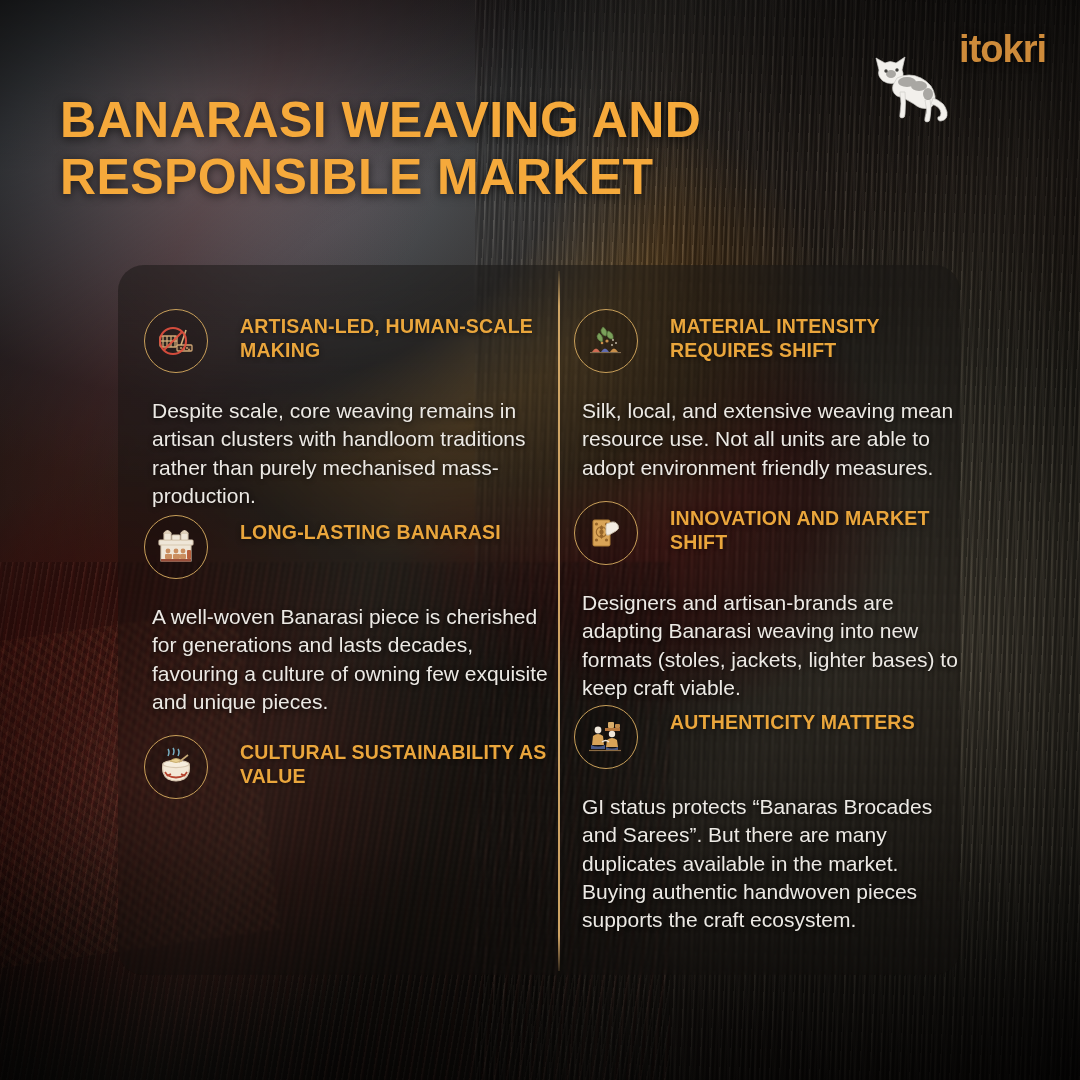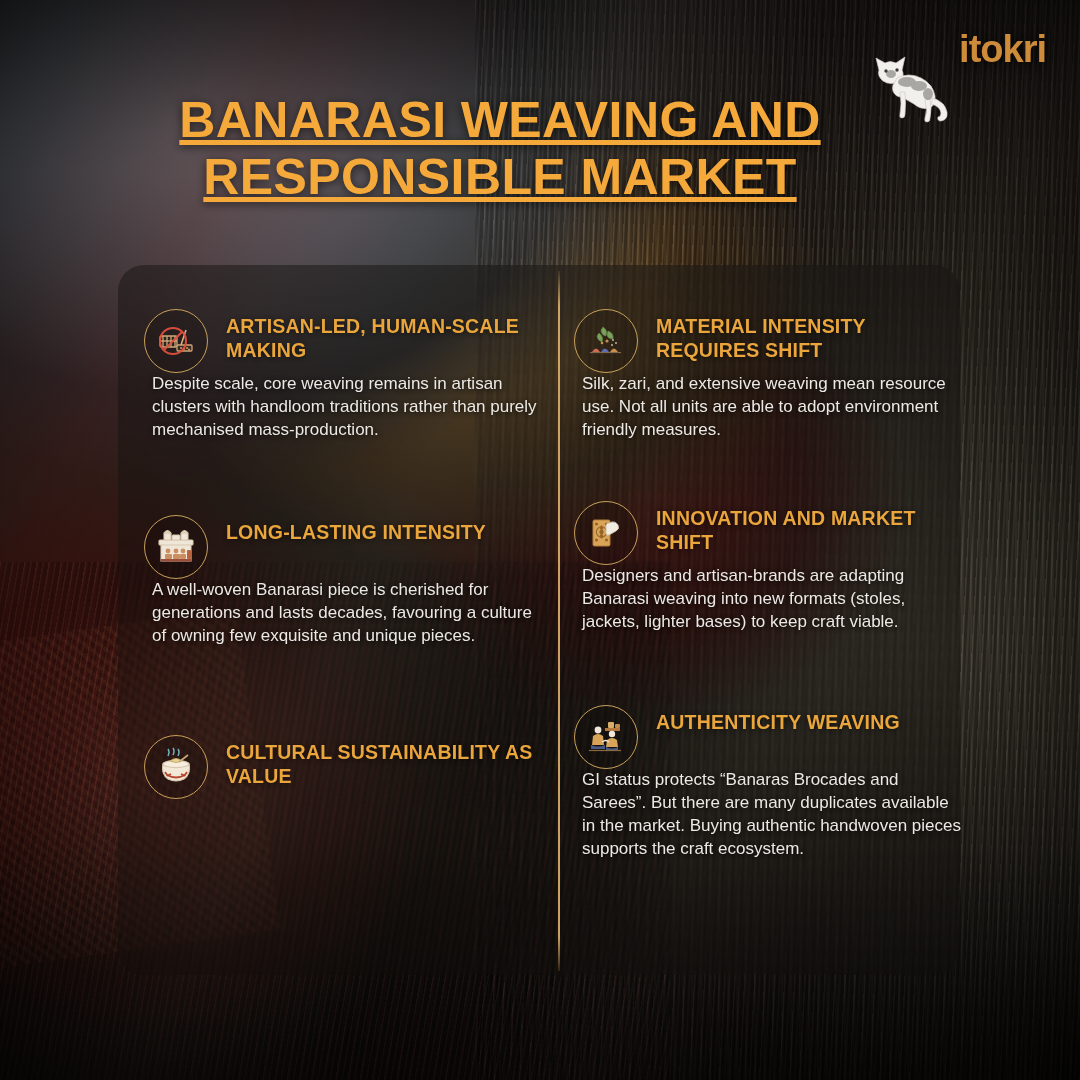--- a/index.html
+++ b/index.html
@@ -70,28 +70,27 @@
     position:absolute; inset:0;
     background:
       radial-gradient(ellipse 78% 72% at 50% 46%, rgba(0,0,0,0) 42%, rgba(0,0,0,.42) 78%, rgba(0,0,0,.72) 100%),
       linear-gradient(180deg, rgba(0,0,0,.30) 0%, rgba(0,0,0,0) 16%, rgba(0,0,0,0) 78%, rgba(0,0,0,.40) 100%);
   }
 
   
   #header { position:absolute; left:0; top:0; width:1080px; height:250px; }
   .title {
     position:absolute; left:60px; top:92px; width:880px;
-    text-align:center;
+    text-align:left;
     color:#F5A93B;
     font-size:50px;
     line-height:1.14;
     font-weight:bold;
     letter-spacing:.4px;
     text-shadow:0 2px 10px rgba(0,0,0,.62);
-    text-decoration:underline;
   }
   .title span { display:block; }
 
   .logo-wrap{ position:absolute; right:34px; top:30px; display:flex; align-items:flex-start; gap:10px; }
   .logo-cat{ width:82px; height:76px; margin-top:18px; }
   .logo-text{ color:#CE8B3A; font-size:38px; font-weight:bold; letter-spacing:-1px;
               line-height:1; text-shadow:0 2px 8px rgba(0,0,0,.6); }
 
   
   #card {
@@ -123,24 +122,26 @@
   .icon-circle svg{ display:block; }
 
   .item-title{
     color:#EAA63C;
     font-size:19.5px;
     font-weight:bold;
     line-height:1.22;
     letter-spacing:.2px;
     padding-top:6px;
     text-shadow:0 1px 5px rgba(0,0,0,.55);
+    margin-left:14px;
   }
   .item-body{
+    margin-top:24px;
     color:#ECE9E4;
-    font-size:17px;
+    font-size:21px;
     line-height:1.35;
     text-shadow:0 1px 5px rgba(0,0,0,.75);
   }
   .col.left  .item-body{ margin-left:8px; }
   .col.right .item-body{ margin-left:8px; }
 </style>
 </head>
 <body>
 
 <div id="bg">
@@ -244,21 +245,21 @@
               <circle cx="15" cy="27" r="2.4"></circle>
                 <circle cx="23" cy="27" r="2.4"></circle>
                 <circle cx="30" cy="27" r="2.4"></circle>
               <rect x="12" y="30" width="7" height="5" rx="1"></rect>
               <rect x="20" y="30" width="7" height="5" rx="1"></rect>
               <rect x="27" y="30" width="6" height="5" rx="1"></rect>
             </g>
             <rect x="8" y="35" width="30" height="2.5" fill="#9a4f3a"></rect>
           </svg>
         </div>
-        <div class="item-title">LONG-LASTING INTENSITY</div>
+        <div class="item-title">LONG-LASTING BANARASI</div>
       </div>
       <div class="item-body">A well-woven Banarasi piece is cherished for generations and lasts decades, favouring a culture of owning few exquisite and unique pieces.</div>
     </div>
 
     <div class="item" style="top:470px">
       <div class="item-head">
         <div class="icon-circle">
           <svg width="46" height="46" viewBox="0 0 46 46">
             <g stroke="#7fbfd6" stroke-width="1.5" fill="none" opacity=".9">
               <path d="M15 12 q2-4 0-7"></path>
@@ -304,21 +305,21 @@
                 <circle cx="29" cy="27" r=".9"></circle>
             </g>
             <path d="M9 34 q4-7 8 0 Z" fill="#cf6b52"></path>
             <path d="M18 34 q4-7 8 0 Z" fill="#5f6bb0"></path>
             <path d="M27 34 q4-7 8 0 Z" fill="#c98f4a"></path>
             <line x1="7" y1="34.6" x2="38" y2="34.6" stroke="#8a7355" stroke-width="1"></line>
           </svg>
         </div>
         <div class="item-title">MATERIAL INTENSITY REQUIRES SHIFT</div>
       </div>
-      <div class="item-body">Silk, zari, and extensive weaving mean resource use. Not all units are able to adopt environment friendly measures.</div>
+      <div class="item-body">Silk, local, and extensive weaving mean resource use. Not all units are able to adopt environment friendly measures.</div>
     </div>
 
     <div class="item" style="top:236px">
       <div class="item-head">
         <div class="icon-circle">
           <svg width="46" height="46" viewBox="0 0 46 46">
             <rect x="10" y="10" width="17" height="26" rx="1.5" fill="#d9a457" stroke="#b07f36" stroke-width="1"></rect>
             <g fill="#8a5a22" opacity=".85">
               <circle cx="18.5" cy="22" r="5.2" fill="none" stroke="#8a5a22" stroke-width="1.1"></circle>
               <circle cx="18.5" cy="22" r="2.2"></circle>
@@ -353,18 +354,18 @@
             <path d="M8 31 q7 3 14 0 l0 4 l-14 0 Z" fill="#4a5a86"></path>
 
             <circle cx="29" cy="20" r="3.2" fill="#efe7da"></circle>
             <path d="M24 26 q5-4 10 0 l1 7 l-12 0 Z" fill="#d9a457"></path>
             <path d="M23 33 q6 3 12 0 l0 3.5 l-12 0 Z" fill="#4a5a86"></path>
 
             <path d="M19 28 q4-3 7 0" stroke="#efe7da" stroke-width="1.4" fill="none"></path>
             <line x1="6" y1="36.5" x2="38" y2="36.5" stroke="#8a6a42" stroke-width="1.2"></line>
           </svg>
         </div>
-        <div class="item-title">AUTHENTICITY WEAVING</div>
+        <div class="item-title">AUTHENTICITY MATTERS</div>
       </div>
       <div class="item-body">GI status protects “Banaras Brocades and Sarees”. But there are many duplicates available in the market. Buying authentic handwoven pieces supports the craft ecosystem.</div>
     </div>
   </div>
 </div>
 
 </body></html>

